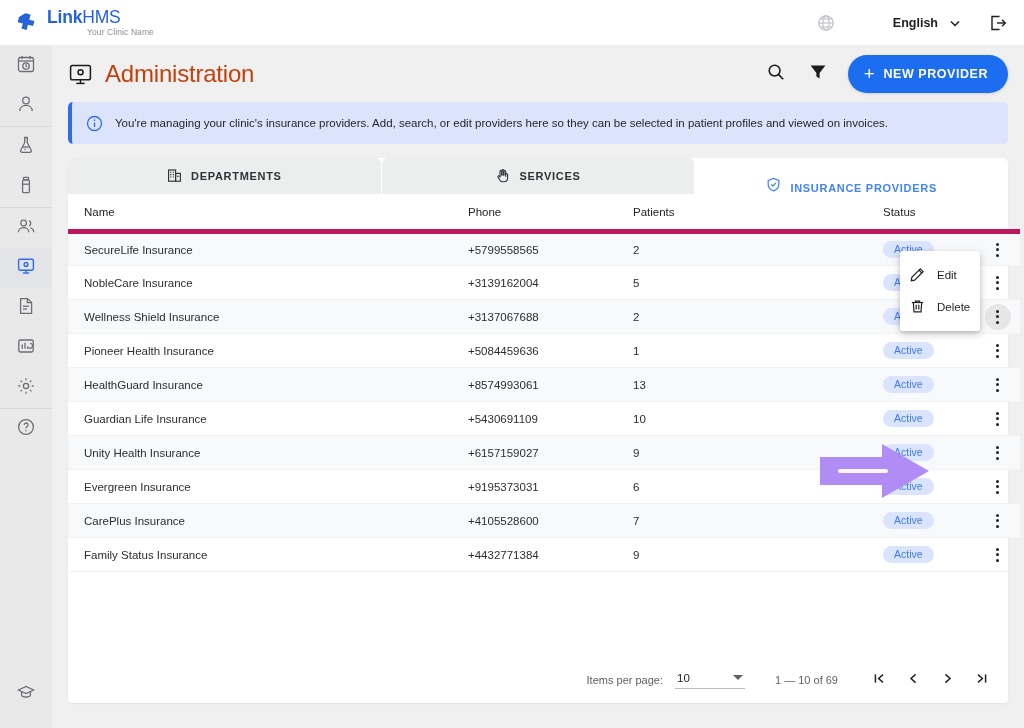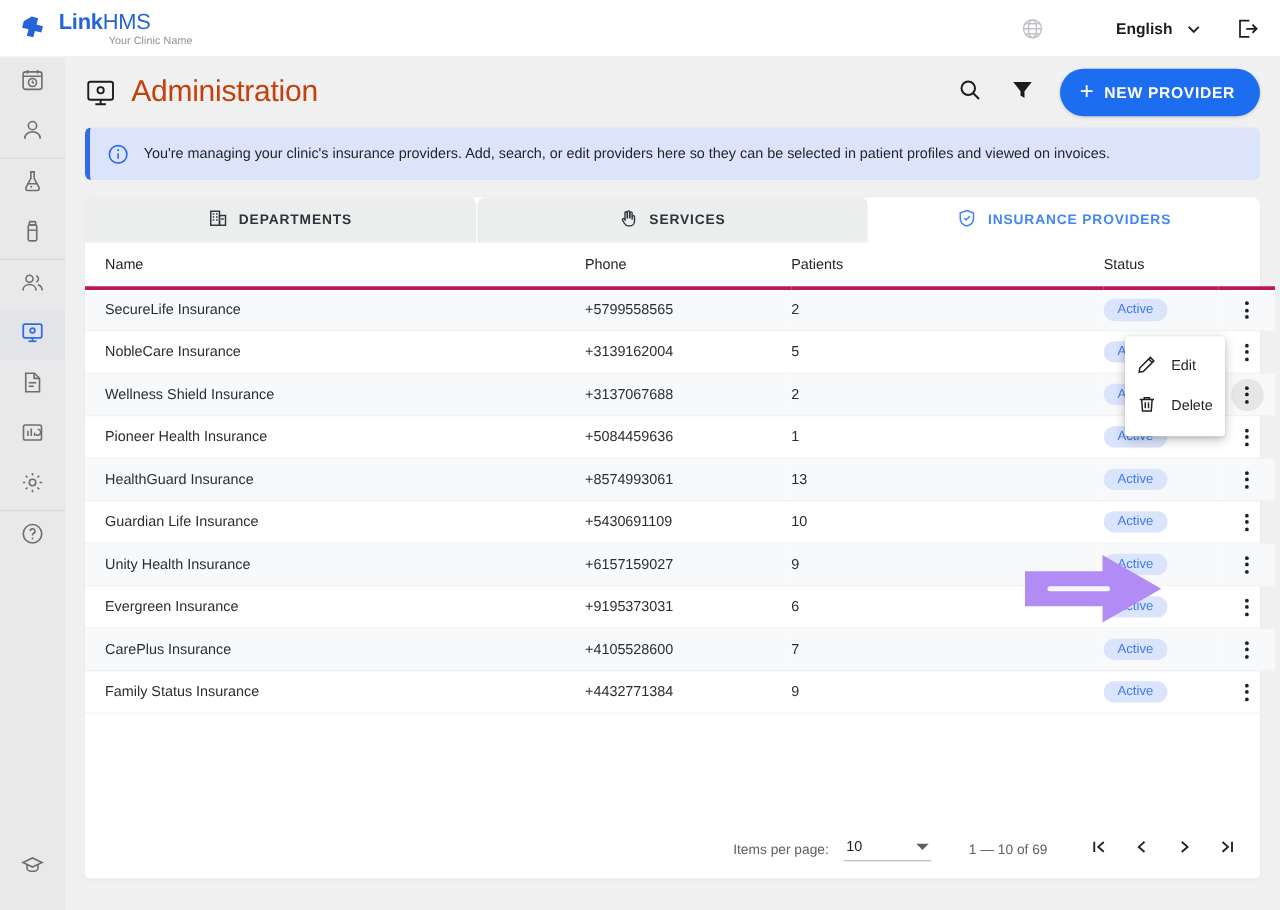--- a/index.html
+++ b/index.html
@@ -95,29 +95,29 @@
     box-shadow: 0 1px 2px rgba(0,0,0,.05);
   }
   .tabs { display: flex; height: 36px; }
   .tab {
     flex: 1; display: flex; align-items: center; justify-content: center; gap: 9px;
     background: #eceded; color: #30323a;
     font-size: 11px; font-weight: 700; letter-spacing: .7px;
     border-radius: 6px 6px 0 0; cursor: pointer;
     border-right: 1px solid #ffffff;
   }
-  .tab:last-child { border-right: none; }
+  .tab:last-child { border-right: none; align-items: flex-end; }
   .tab svg { width: 15px; height: 15px; }
   .tab.active { background: #ffffff; color: #4285f4; }
 
   
   table.ptable { width: 100%; border-collapse: collapse; table-layout: fixed; }
   table.ptable th {
     text-align: left; font-size: 11.5px; font-weight: 400; color: #22242a;
-    padding: 12px 0 11px 0; border-bottom: 3px solid #be185d;
+    padding: 12px 0 11px 0; border-bottom: 5px solid #be185d;
   }
   table.ptable td {
     font-size: 11.5px; color: #2b2d33; padding: 0; height: 34px;
     border-bottom: 1px solid #f1f2f4; vertical-align: middle;
   }
   .col-name  { width: 400px; padding-left: 16px !important; }
   .col-phone { width: 165px; margin-left: 32px; }
   .col-pat   { width: 250px; }
   .col-stat  { width: 92px; }
   .col-act   { width: 45px; }
@@ -129,21 +129,21 @@
   .kebab {
     width: 26px; height: 26px; border-radius: 50%;
     display: flex; flex-direction: column; align-items: center; justify-content: center; gap: 2.5px;
     cursor: pointer; margin: 0 auto;
   }
   .kebab.hot { background: #e6e6e6; }
   .kebab i { display: block; width: 3px; height: 3px; border-radius: 50%; background: #1d1f24; }
 
   
   .menu {
-    position: absolute; left: 832px; top: 111px; width: 80px;
+    position: absolute; left: 832px; top: 93px; width: 80px;
     background: #ffffff; border-radius: 3px;
     box-shadow: 0 3px 9px rgba(0,0,0,.22), 0 1px 3px rgba(0,0,0,.12);
     padding: 8px 0; z-index: 40;
   }
   .menu-item {
     height: 32px; display: flex; align-items: center; gap: 12px; padding: 0 10px;
     font-size: 11.5px; color: #1f2127; cursor: pointer;
   }
   .menu-item svg { width: 15px; height: 15px; flex: none; }
 

